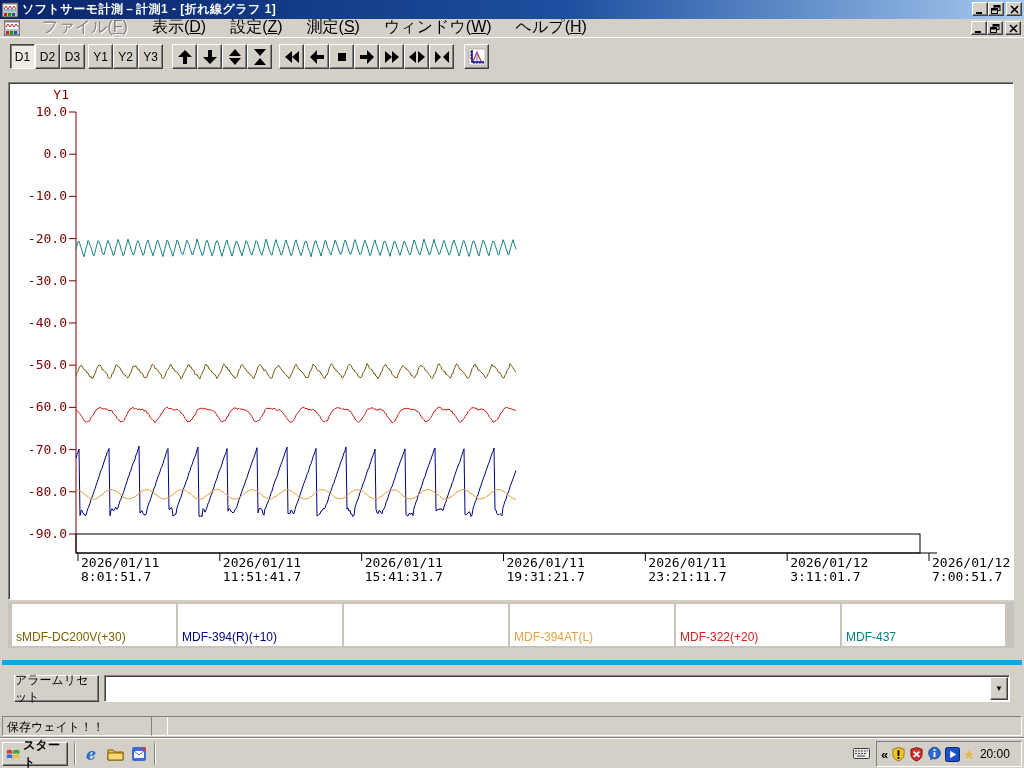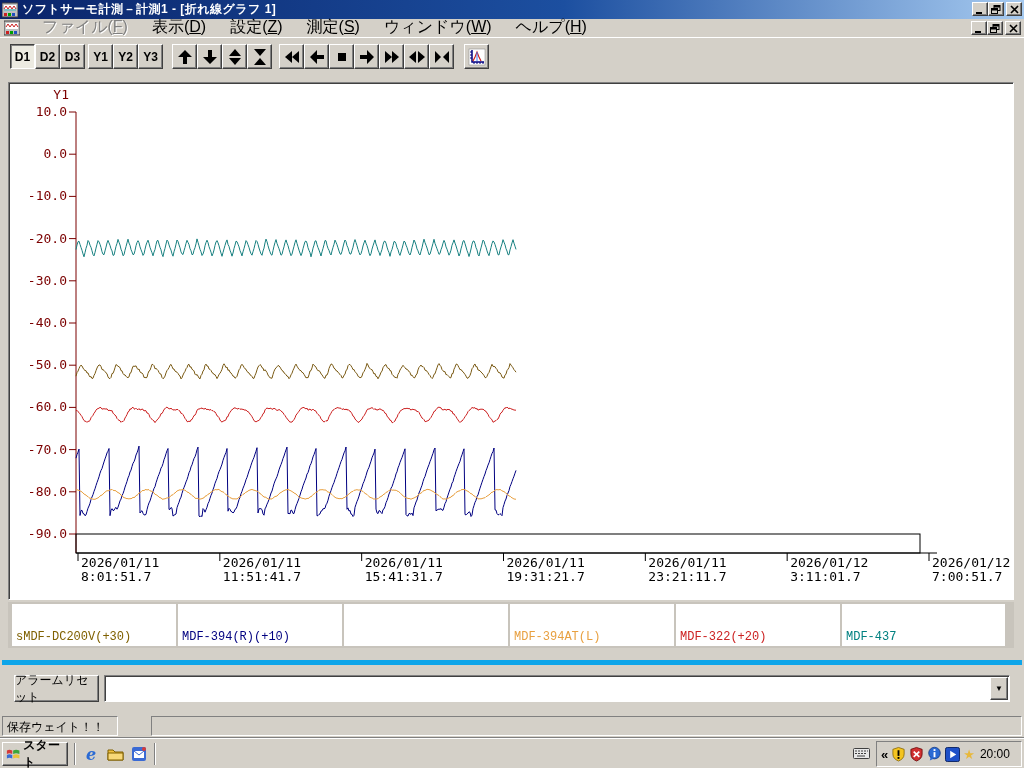--- a/index.html
+++ b/index.html
@@ -22,38 +22,38 @@
 
   
   .menubar { position:absolute; left:0; top:19px; width:1024px; height:18px; background:#D4D0C8;
     display:flex; align-items:center; border-bottom:1px solid #D4D0C8; }
   .mdiicon { margin-left:4px; margin-right:10px; }
   .menu-item { font-size:16px; color:#000; padding:1px 12px; white-space:nowrap; }
   .menu-item.disabled { color:#808080; text-shadow:1px 1px 0 #fff; }
 
   
   .toolbar { position:absolute; left:0; top:37px; width:1024px; height:34px; background:#D4D0C8;
-    border-top:1px solid #FFFFFF;font-weight:bold; }
+    border-top:1px solid #FFFFFF; }
   .tbtn { position:absolute; top:6px; width:25px; height:25px; background:#D4D0C8;
     border:1px solid; border-color:#FFFFFF #404040 #404040 #FFFFFF; box-shadow:inset -1px -1px 0 #808080;
     display:flex; align-items:center; justify-content:center; font-size:12px; color:#000; }
   .tbtn.pressed { border-color:#404040 #FFFFFF #FFFFFF #404040; box-shadow:inset 1px 1px 0 #808080; background:#ECEAE1; }
   .tbtn svg { display:block; }
 
   
   .client { position:absolute; left:0; top:71px; width:1024px; height:642px; background:#D4D0C8; }
   .chart-panel { position:absolute; left:8px; top:11px; width:1006px; height:518px;
     border:1px solid; border-color:#808080 #FFFFFF #FFFFFF #808080; background:#fff;
     box-shadow:inset 1px 1px 0 #404040; }
   .chart-panel svg { position:absolute; left:2px; top:2px; }
 
   
   .legend { position:absolute; left:8px; top:531px; width:1006px; height:46px; background:#C8C4BC; }
   .legend-cell { position:absolute; top:2px; width:164px; height:42px; background:#fff;
-    font-family:Liberation Mono, monospace; font-size:12px; line-height:13px; padding:1px 4px;
+    font-family:Liberation Sans, sans-serif; font-size:12px; line-height:13px; padding:1px 4px;
     overflow:hidden; white-space:pre; }
 
   
   .alarm-panel { position:absolute; left:2px; top:589px; width:1020px; height:48px; background:#D4D0C8;
     border-top:5px solid #0ea5e9; }
   .alarm-btn { position:absolute; left:12px; top:10px; width:85px; height:27px; background:#D4D0C8;
     border:1px solid; border-color:#FFFFFF #404040 #404040 #FFFFFF; box-shadow:inset -1px -1px 0 #808080;
     font-size:12px; display:flex; align-items:center; justify-content:center; }
   .combo { position:absolute; left:102px; top:10px; width:906px; height:27px; background:#fff;
     border:1px solid; border-color:#808080 #FFFFFF #FFFFFF #808080; box-shadow:inset 1px 1px 0 #404040; }
@@ -338,21 +338,21 @@
       <div class="combo">
         <span class="val"></span>
         <div class="combo-btn">
           <span>▼</span>
         </div>
       </div>
     </div>
   </div>
 
   <div class="statusbar">
-    <div class="status-cell" style="left:2px; width:116px">保存ウェイト！！</div>
+    <div class="status-cell" style="left:2px; width:166px">保存ウェイト！！</div>
     <div class="status-cell" style="left:151px; width:871px"></div>
   </div>
 
   <div class="taskbar">
     <div class="start-btn">
       <svg width="16" height="14" viewBox="0 0 16 14">
         <path d="M1,3 C3,2 4.5,2 7,3 L7,7 C4.5,6 3,6 1,7 Z" fill="#D43A3A"></path>
         <path d="M8,3 C10.5,2 12,2 15,3 L15,7 C12,6 10.5,6 8,7 Z" fill="#3AA63A"></path>
         <path d="M1,8 C3,7 4.5,7 7,8 L7,12 C4.5,11 3,11 1,12 Z" fill="#3A6AD4"></path>
         <path d="M8,8 C10.5,7 12,7 15,8 L15,12 C12,11 10.5,11 8,12 Z" fill="#E8C23A"></path>

